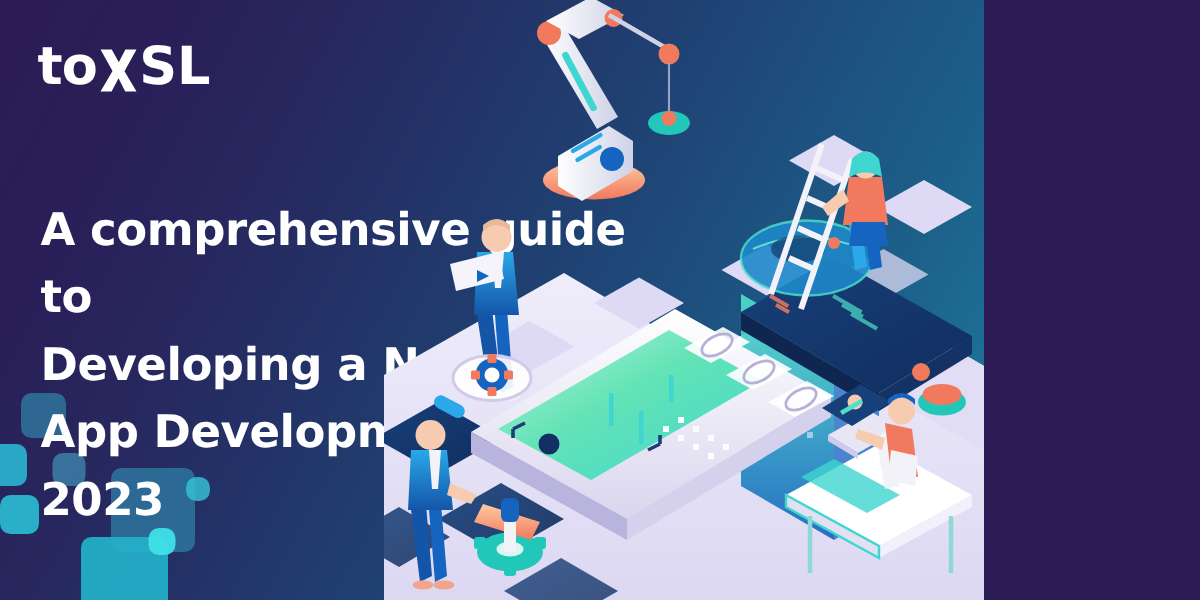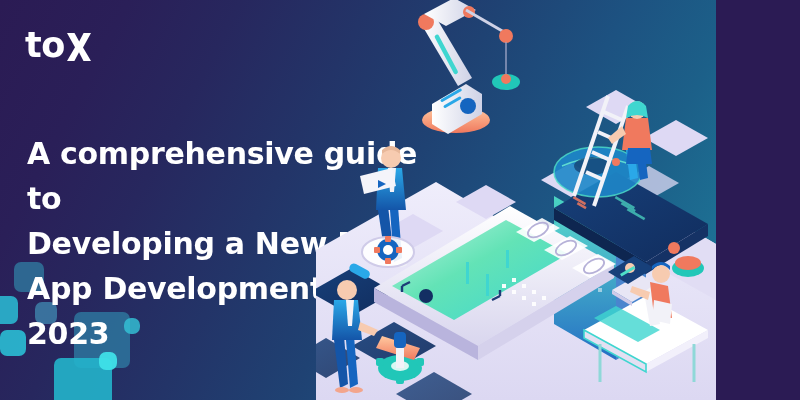--- a/index.html
+++ b/index.html
@@ -2,21 +2,21 @@
 <html><head>
 <meta charset="utf-8">
 <style>
   html,body{margin:0;padding:0;}
   body{
     width:800px;height:400px;overflow:hidden;
     font-family:"Liberation Sans",sans-serif;
     background:#2b1b54;
   }
   .banner{
-    position:relative;width:716px;height:400px;overflow:hidden;
+    position:relative;width:656px;height:400px;overflow:hidden;
     background:
       linear-gradient(118deg,
         #2b1b54 0%,
         #2a1f58 14%,
         #27275e 26%,
         #233468 40%,
         #1f4273 54%,
         #1d5281 68%,
         #1c6089 80%,
         #1d6f93 90%,
@@ -70,20 +70,21 @@
   </div>
 
   <div class="logo">
     <span>to</span>
       <span class="lg-x">
         <svg width="26" height="34" viewBox="0 0 26 34" xmlns="http://www.w3.org/2000/svg">
           <path d="M1 3 L8.5 3 L13.2 11.5 L17.6 3 L25 3 L17 17.5 L25 31 L17.5 31 L13 22.2 L8.4 31 L1 31 L9 17.3 Z" fill="#ffffff"></path>
           <rect x="10.6" y="14.5" width="5" height="5.6" fill="#2b1b54" opacity="0"></rect>
         </svg>
       </span>
+      <span class="lg-sl">SL</span>
   </div>
 
   <h1 class="headline">A comprehensive guide to
 Developing a New Mobile
 App Development in 2023</h1>
 
   <div class="illo">
     <svg width="400" height="400" viewBox="0 0 400 400" xmlns="http://www.w3.org/2000/svg">
       <defs>
         <linearGradient id="gScreen" x1="0" y1="0" x2="1" y2="1">

